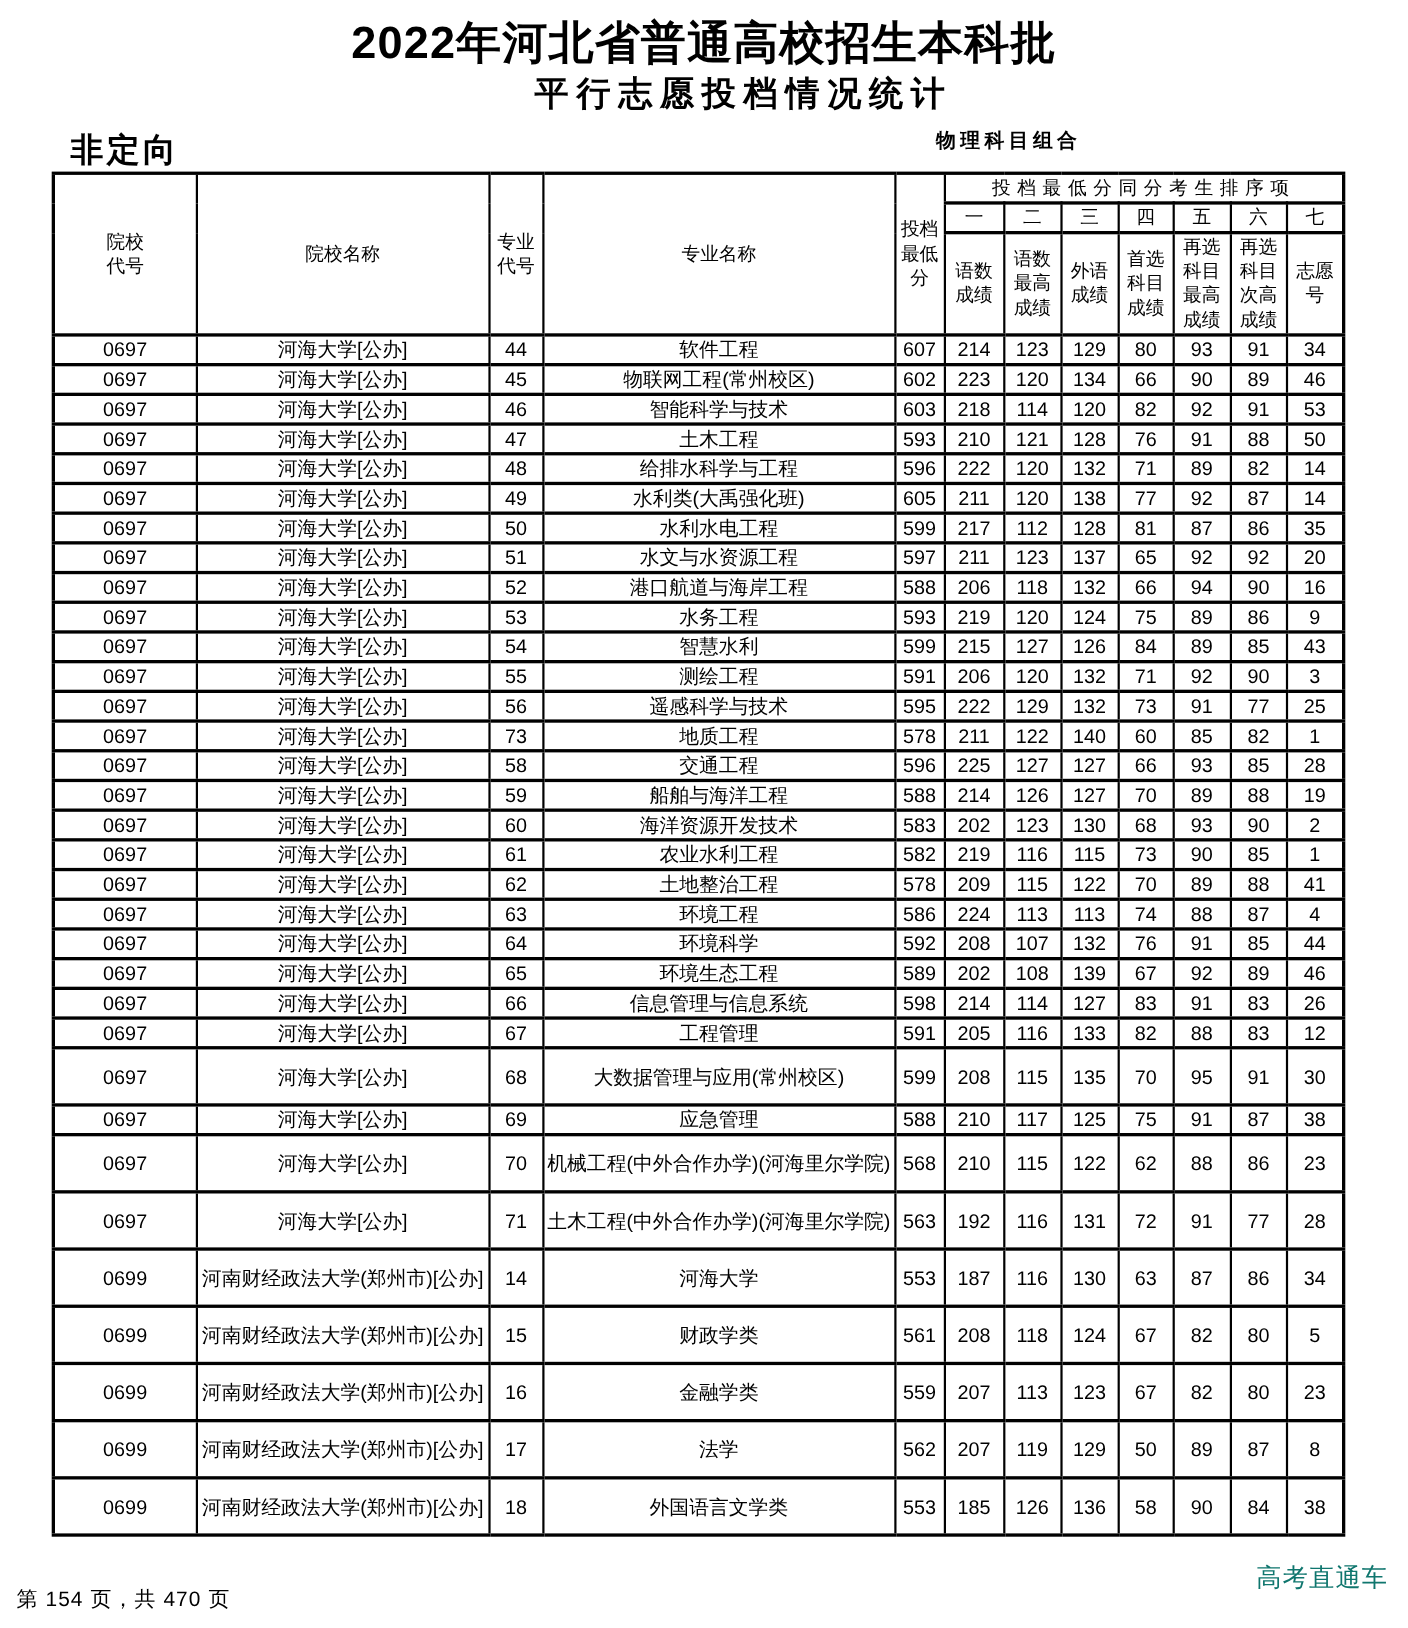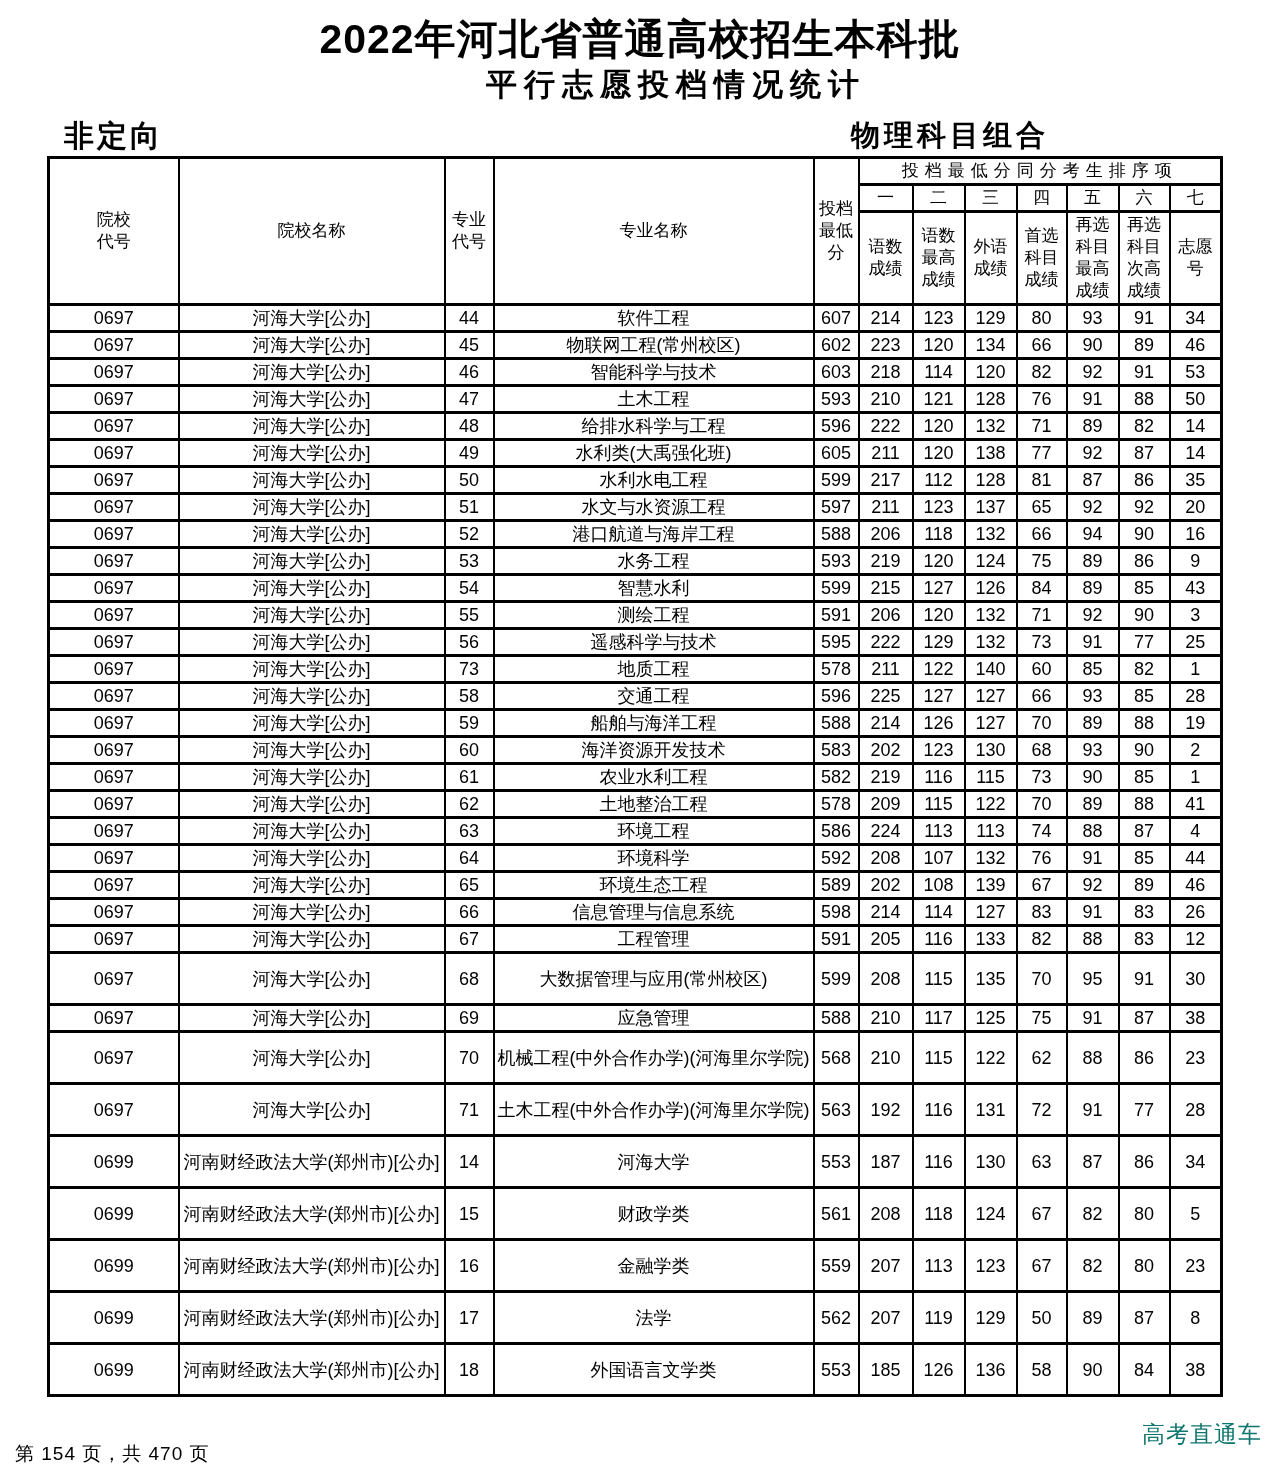--- a/index.html
+++ b/index.html
@@ -40,21 +40,21 @@
   .label-left {
     position: absolute;
     left: 64px; top: 116px;
     font-size: 30px;
     font-weight: bold;
     letter-spacing: 3px;
   }
   .label-right {
     position: absolute;
     left: 851px; top: 116px;
-    font-size: 29px;
+    font-size: 18px;
     font-weight: bold;
     letter-spacing: 4px;
   }
   table.main {
     position: absolute;
     left: 47px; top: 156px;
     width: 1173px;
     border-collapse: collapse;
     table-layout: fixed;
     background: #fff;

